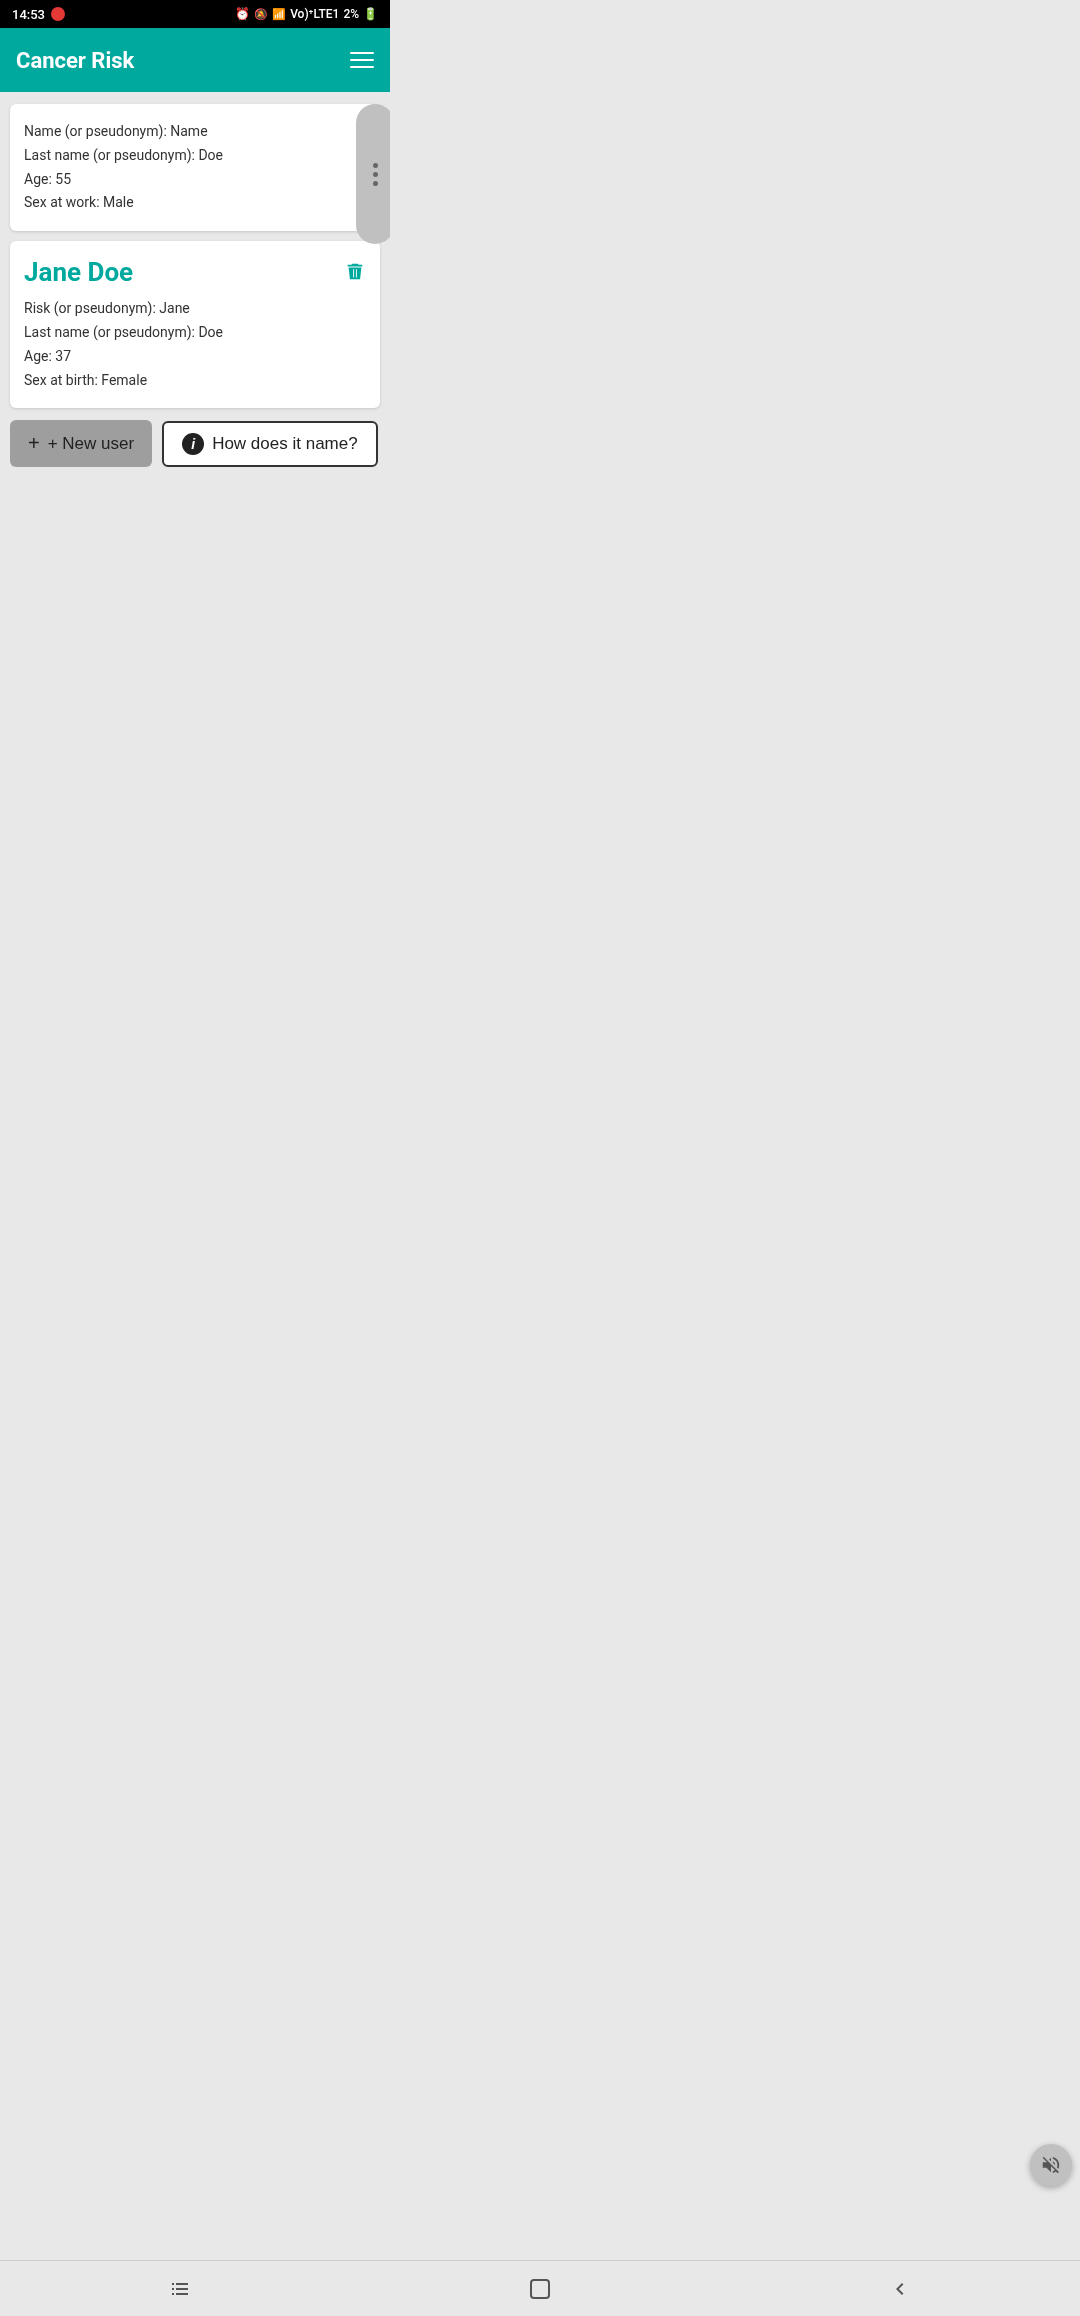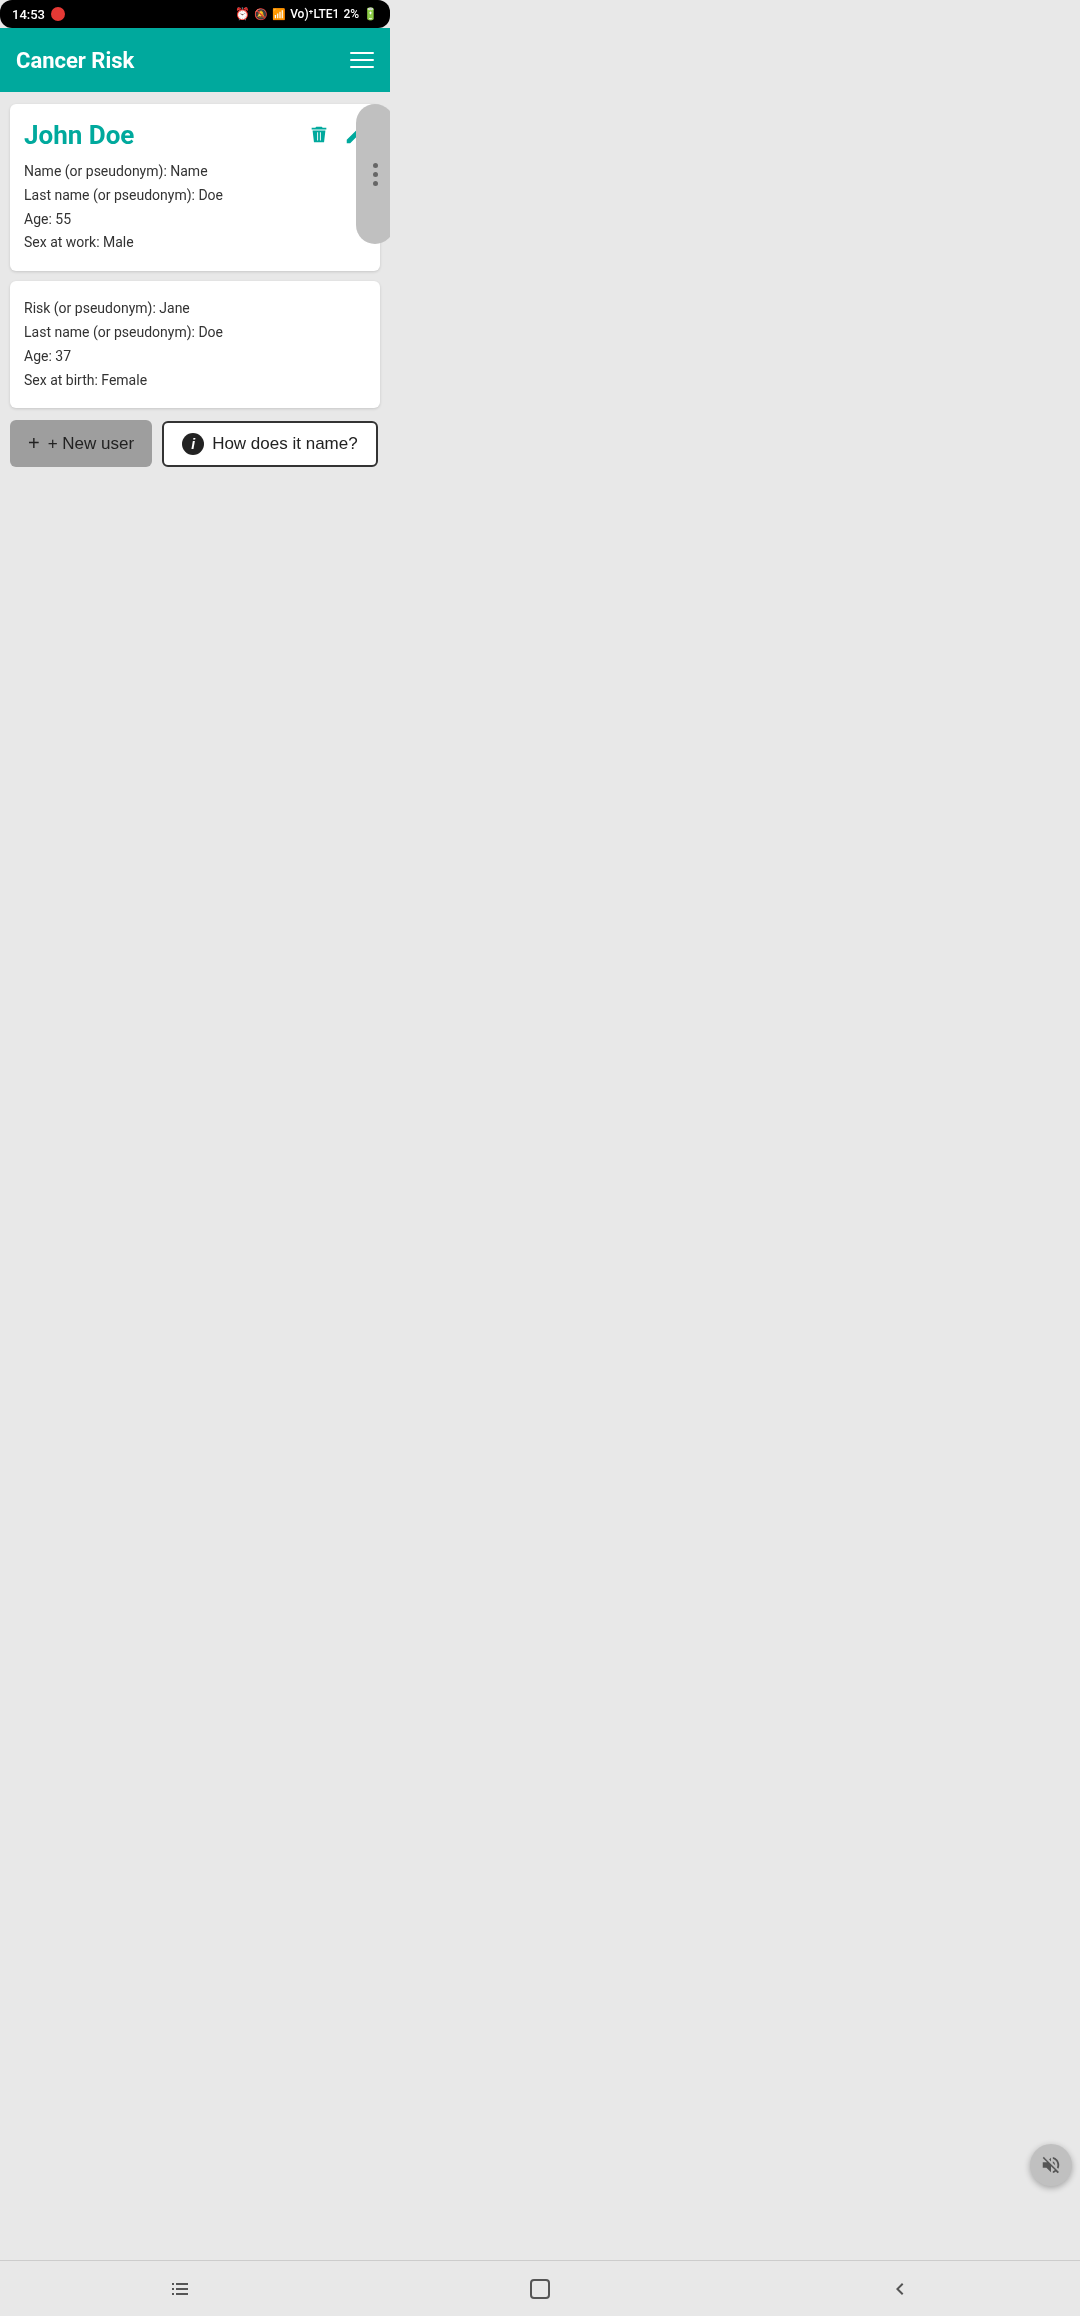--- a/index.html
+++ b/index.html
@@ -22,21 +22,20 @@
     .status-bar {
       background: #000;
       height: 28px;
       display: flex;
       align-items: center;
       justify-content: space-between;
       padding: 0 12px;
       color: #fff;
       font-size: 13px;
       font-weight: 500;
-      border-radius: 12px;
     }
 
     .status-bar-left {
       display: flex;
       align-items: center;
       gap: 6px;
     }
 
     .status-bar-right {
       display: flex;
@@ -299,40 +298,37 @@
 
   <div class="scrollbar-handle">
     <div class="scrollbar-dots">
       <div class="scrollbar-dot"></div>
       <div class="scrollbar-dot"></div>
       <div class="scrollbar-dot"></div>
     </div>
   </div>
 
   <div class="user-card">
-    <div class="user-card-header">
-      <span class="user-card-name" style="cursor:pointer;">John Doe</span>
-      <div class="user-card-actions">
-        <svg class="trash-svg" viewBox="0 0 24 24" xmlns="http://www.w3.org/2000/svg">
-          <path d="M9 3h6l1 1h4v2H4V4h4L9 3zm-4 4h14l-1.5 13H6.5L5 7zm5 2v9h1V9h-1zm3 0v9h1V9h-1z"></path>
-        </svg>
-        <svg class="pencil-svg" viewBox="0 0 24 24" xmlns="http://www.w3.org/2000/svg">
-          <path d="M3 17.25V21h3.75L17.81 9.94l-3.75-3.75L3 17.25zM20.71 7.04a1 1 0 000-1.41l-2.34-2.34a1 1 0 00-1.41 0l-1.83 1.83 3.75 3.75 1.83-1.83z"></path>
-        </svg>
-      </div>
-    </div>
     <div class="user-card-info">
       <div>Name (or pseudonym): Name</div>
       <div>Last name (or pseudonym): Doe</div>
       <div>Age: 55</div>
       <div>Sex at work: Male</div>
     </div>
   </div>
 
   <div class="user-card">
+    <div class="user-card-header">
+      <span class="user-card-name" style="cursor:pointer;">Jane Doe</span>
+      <div class="user-card-actions">
+        <svg class="trash-svg" viewBox="0 0 24 24" xmlns="http://www.w3.org/2000/svg">
+          <path d="M9 3h6l1 1h4v2H4V4h4L9 3zm-4 4h14l-1.5 13H6.5L5 7zm5 2v9h1V9h-1zm3 0v9h1V9h-1z"></path>
+        </svg>
+      </div>
+    </div>
     <div class="user-card-info">
       <div>Risk (or pseudonym): Jane</div>
       <div>Last name (or pseudonym): Doe</div>
       <div>Age: 37</div>
       <div>Sex at birth: Female</div>
     </div>
   </div>
 
   <div class="buttons-row">
     <button class="btn-new-user">

